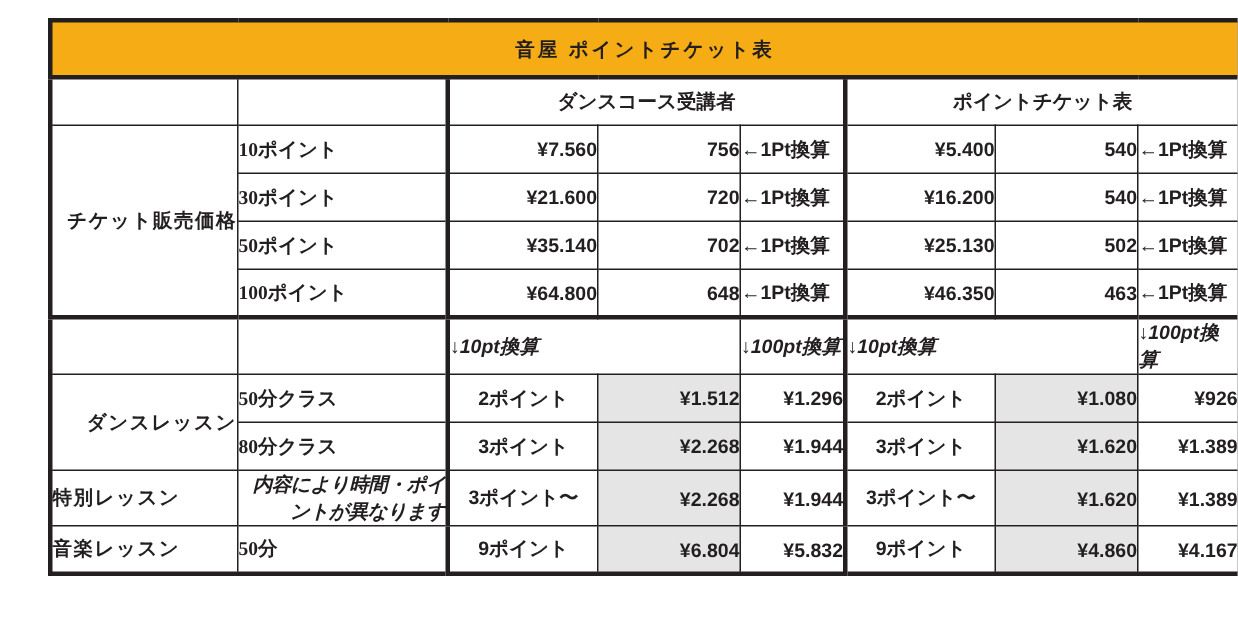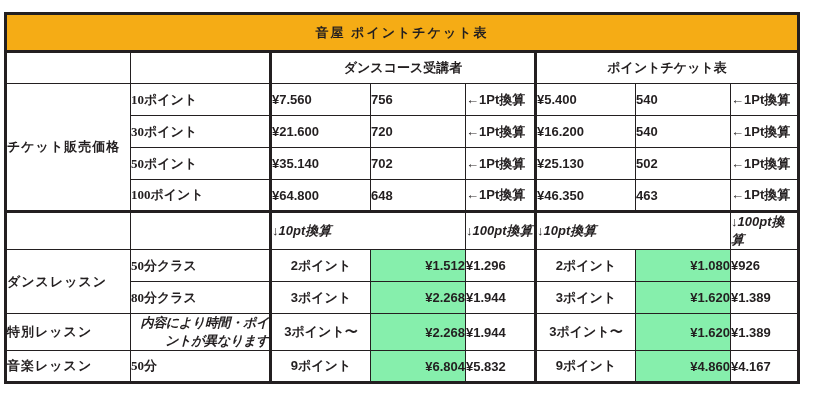--- a/index.html
+++ b/index.html
@@ -11,21 +11,21 @@
     width: 825px;
     height: 419px;
     font-family: "Liberation Sans", sans-serif;
     overflow: hidden;
   }
   .page {
     position: relative;
     width: 825px;
     height: 404px;
     box-sizing: border-box;
-    padding: 12px 4px;
+    padding: 12px 32px;
   }
   table.main {
     width: 793px;
     border-collapse: collapse;
     table-layout: fixed;
     border: 3px solid #231f20;
   }
   table.main td, table.main th {
     border: 1.5px solid #231f20;
     padding: 0;
@@ -45,21 +45,21 @@
     border-bottom: 3px solid #231f20 !important;
   }
   .hdr {
     text-align: center;
     font-size: 14px;
   }
   .blank {
     background: #ffffff;
   }
   .rowlabel {
-    text-align: left;
+    text-align: right;
     font-size: 15px;
     letter-spacing: 1px;
   }
   .rowlabel-left {
     text-align: left;
     padding-left: 6px;
     font-size: 15px;
     letter-spacing: 1px;
     margin-left: 14px;
   }
@@ -71,29 +71,29 @@
   }
   .sub-small {
     text-align: right;
     padding-left: 4px;
     font-size: 7.5px;
     letter-spacing: -0.3px;
     font-weight: bold;
     font-style: italic;
   }
   .num {
-    text-align: left;
+    text-align: right;
     padding-right: 7px;
     font-size: 14px;
   }
   .num-peach {
     text-align: right;
     padding-right: 7px;
     font-size: 14px;
-    background: #86efac;
+    background: #e5e5e5;
   }
   .conv {
     text-align: left;
     padding-left: 5px;
     font-size: 12px;
   }
   .convhdr {
     text-align: left;
     padding-left: 5px;
     font-size: 12.5px;

